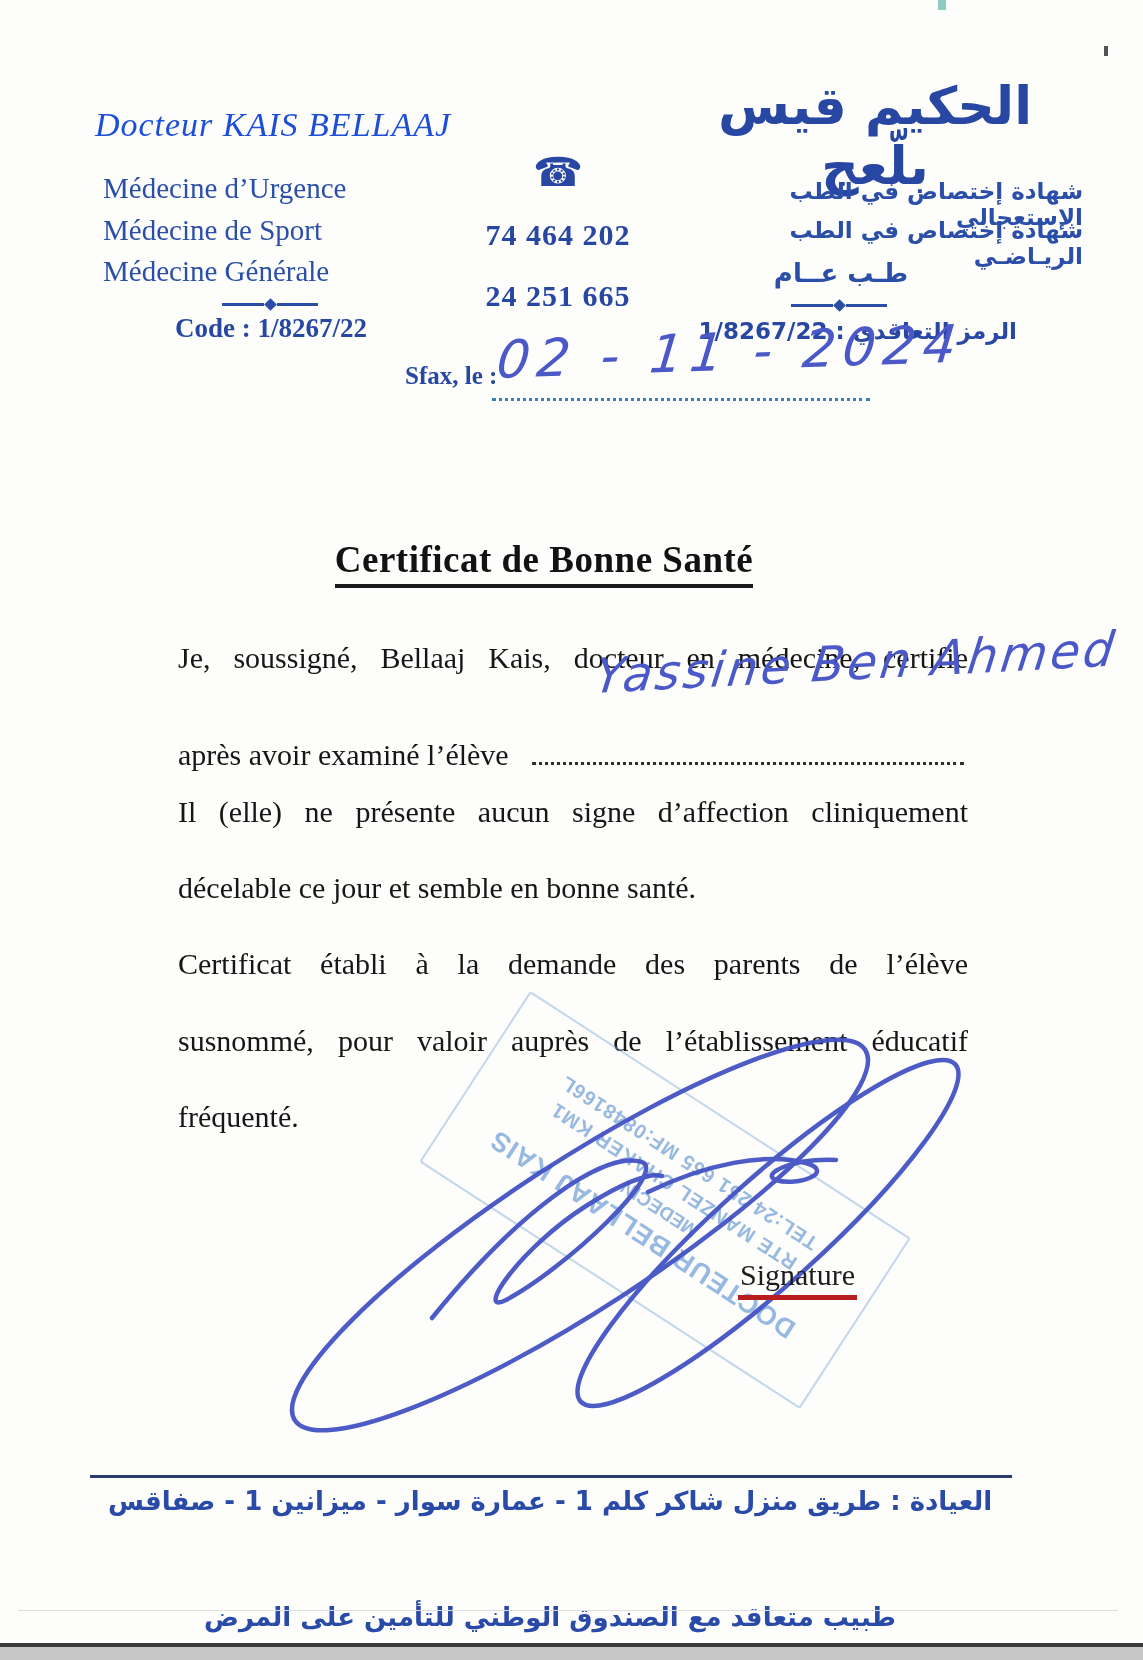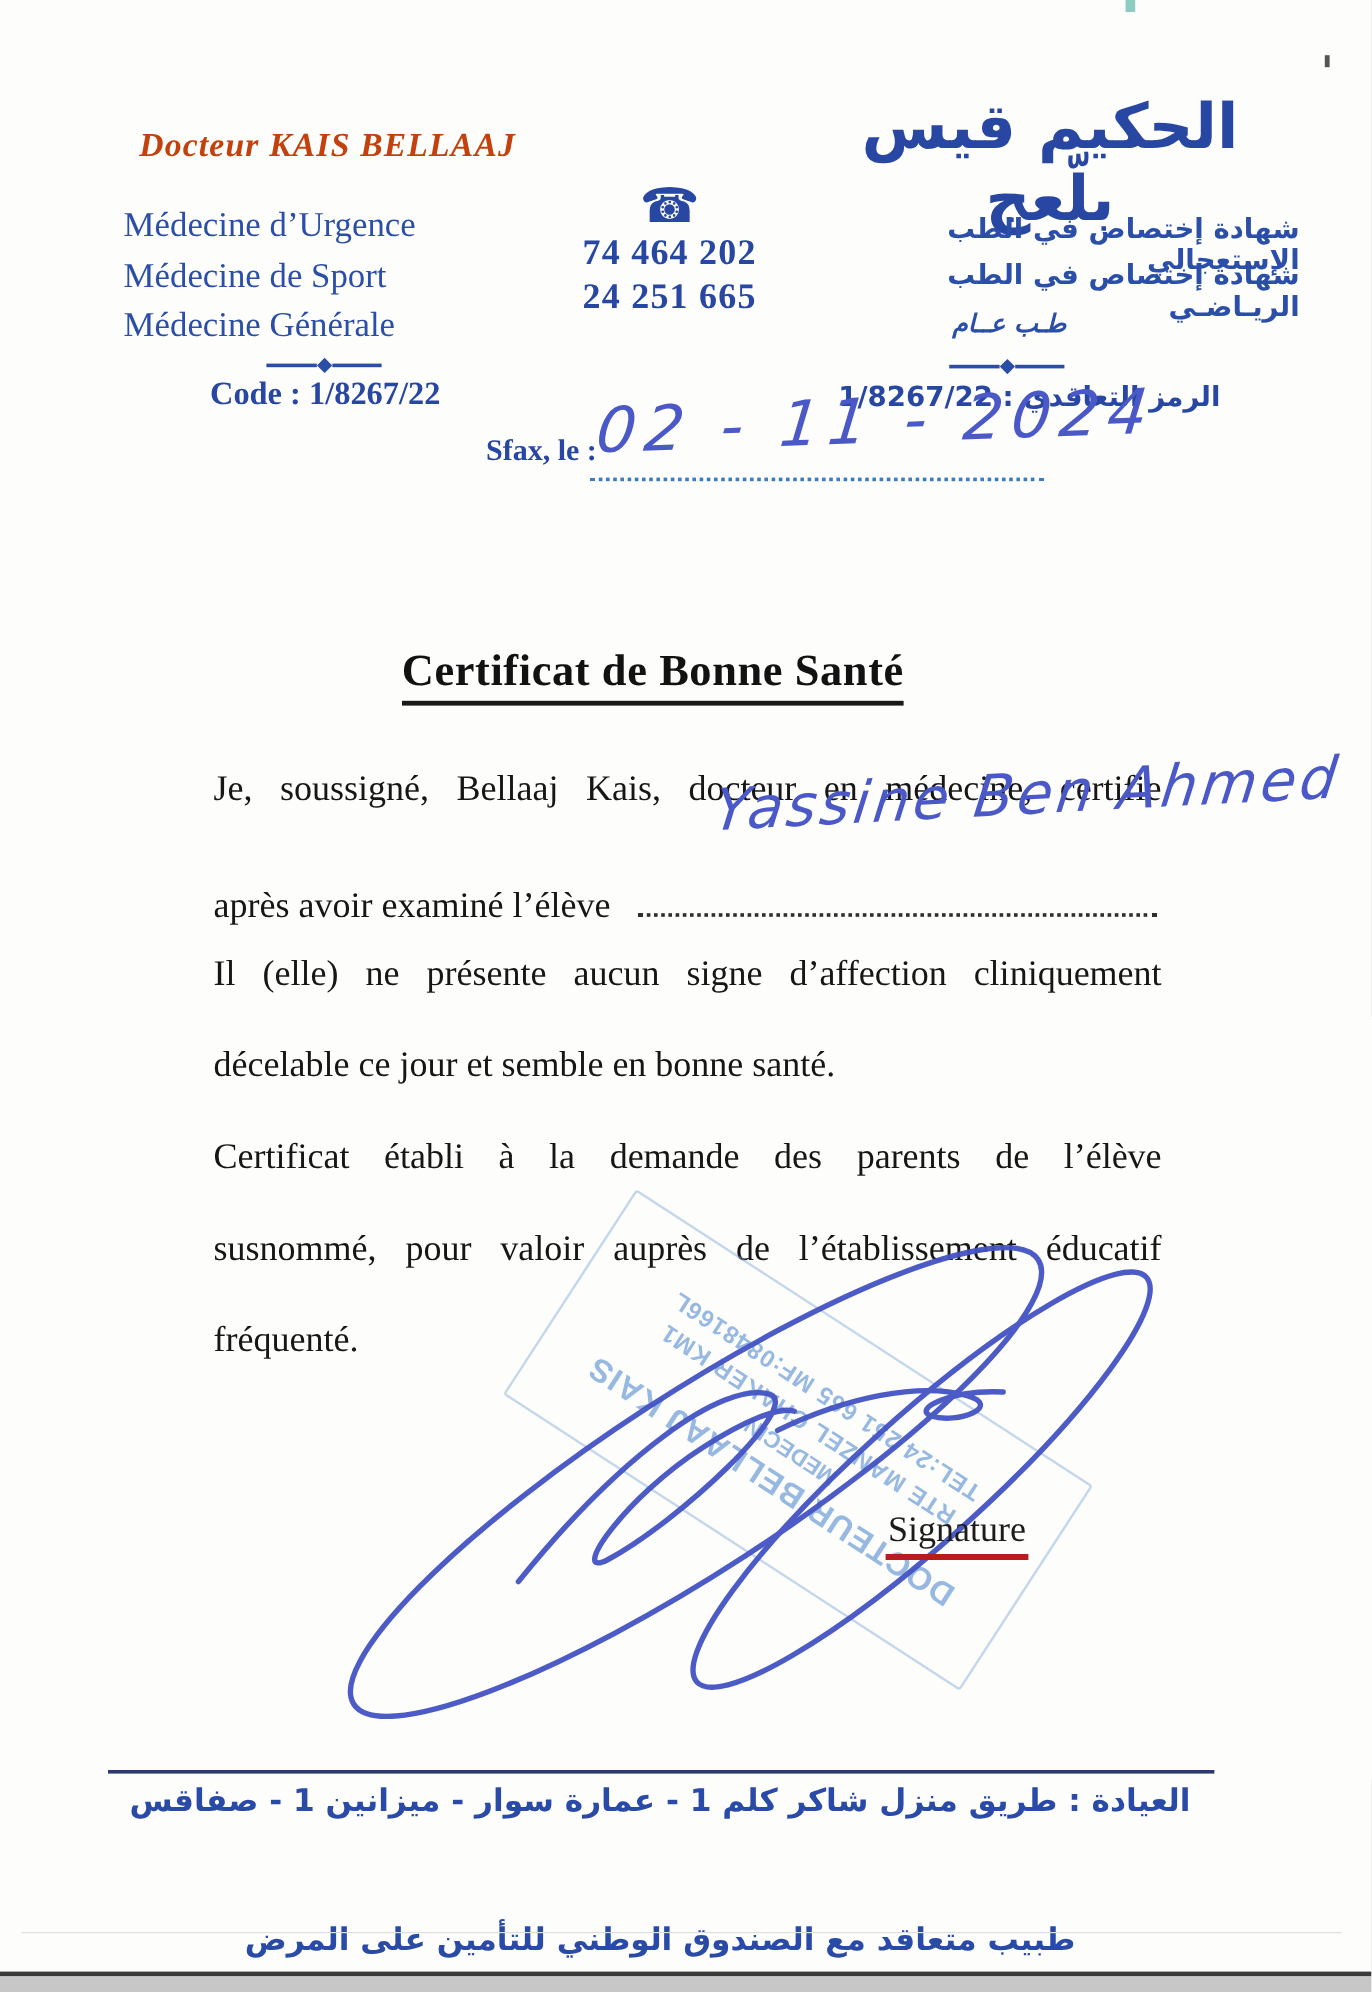--- a/index.html
+++ b/index.html
@@ -4,50 +4,50 @@
 <style>
   html,body{margin:0;padding:0;background:#e8e8e8;}
   .page{
     position:relative;width:1143px;height:1660px;margin:0 auto;
     background:#fdfdfb;overflow:hidden;
     font-family:"Liberation Serif",serif;color:#1b1b1b;
   }
   
   .doctor-name-fr{
     position:absolute;left:68px;top:106px;width:410px;text-align:center;
-    font-size:28px;font-weight:bold;font-style:italic;color:#c2410c;letter-spacing:1px;
+    font-size:34px;font-weight:normal;font-style:italic;color:#1d4ed8;letter-spacing:1px;
   }
   .specialty{
     position:absolute;left:103px;width:336px;text-align:left;
     font-size:29px;color:#2b4fa8;
   }
   .spec-1{top:172px}.spec-2{top:214px}.spec-3{top:255px}
   .orn{position:absolute;display:flex;align-items:center;width:96px;}
   .orn .bar{flex:1;height:3px;background:#2a4da6;}
   .orn .diamond{width:9px;height:9px;background:#2a4da6;transform:rotate(45deg);margin:0 2px;}
   .orn-fr{left:222px;top:300px;}
   .orn-ar{right:256px;top:301px;}
   .code-fr{
     position:absolute;left:103px;top:313px;width:336px;text-align:center;
     font-size:27px;font-weight:bold;color:#2847a2;
   }
   .phone-block{position:absolute;left:468px;top:152px;width:180px;text-align:center;color:#2847a2;}
   .phone-glyph{font-size:40px;line-height:40px;font-family:"DejaVu Sans",sans-serif;}
-  .phone-num{font-size:30px;font-weight:bold;letter-spacing:1px;line-height:37px;}
+  .phone-num{font-size:30px;font-weight:bold;letter-spacing:1px;line-height:37px;margin-top:24px;}
   .doctor-name-ar{
     position:absolute;right:58px;top:76px;width:420px;text-align:center;
     font-family:"DejaVu Sans",sans-serif;font-size:52px;font-weight:bold;color:#2847a2;
     direction:rtl;
   }
   .cred-ar{
     position:absolute;right:60px;width:400px;text-align:right;direction:rtl;
     font-family:"DejaVu Sans",sans-serif;font-size:23px;font-weight:bold;color:#2b4fa8;
   }
   .cred-1{top:178px}.cred-2{top:217px}
-  .cred-3{top:258px;right:192px;width:220px;text-align:center;font-size:21px;font-style:italic;}
+  .cred-3{top:258px;right:192px;width:220px;text-align:center;font-size:26px;}
   .contract-ar{
     position:absolute;right:126px;top:318px;direction:rtl;
     font-family:"DejaVu Sans",sans-serif;font-size:23px;font-weight:bold;color:#2847a2;
   }
   
   .date-label{
     position:absolute;left:405px;top:362px;font-size:25px;font-weight:bold;color:#2847a2;
   }
   .date-dots{
     position:absolute;left:492px;top:368px;width:378px;height:30px;

